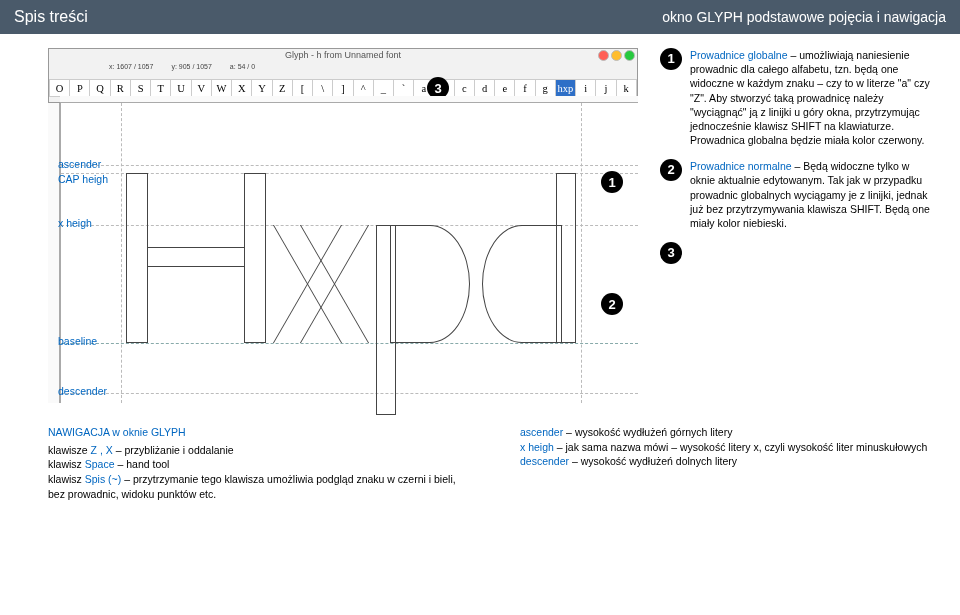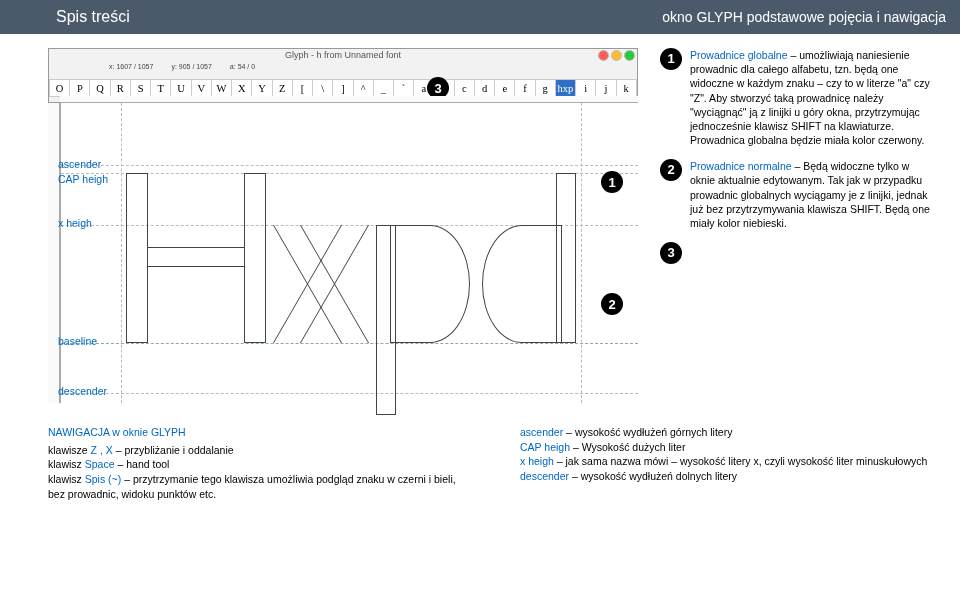--- a/index.html
+++ b/index.html
@@ -1,18 +1,18 @@
 <!DOCTYPE html>
 <html><head>
 <meta charset="utf-8">
 <style>
   * { box-sizing: border-box; margin: 0; padding: 0; }
   body { width: 960px; height: 615px; background: #fff; font-family: Arial, Helvetica, sans-serif; color: #000; overflow: hidden; }
   .header { background: #4a5a6a; color: #fff; height: 34px; display: flex; align-items: center; padding: 0 14px; font-size: 16px; }
-  .header-left { flex: 1; margin-left: 42px; }
+  .header-left { flex: 1; }
   .header-right { font-size: 14px; }
   .content { display: flex; padding: 14px 28px 10px 48px; gap: 22px; justify-content: center; }
   .left-col { flex: 0 0 590px; }
   .right-col { flex: 1; font-size: 10.5px; line-height: 1.35; }
   .screenshot { position: relative; width: 590px; height: 355px; }
   
   .topbar { position: absolute; top: 0; left: 0; right: 0; height: 55px; border: 1px solid #999; background: #f2f2f2; }
   .topbar-title { position: absolute; top: 1px; left: 50%; transform: translateX(-50%); font-size: 9px; color: #555; }
   .close-btns { position: absolute; top: 1px; right: 2px; display: flex; gap: 2px; }
   .wb { width: 11px; height: 11px; border-radius: 50%; border: 1px solid #bbb; }
@@ -173,17 +173,16 @@
 
 <div class="bottom">
   <div class="bl">
     <h4>NAWIGACJA w oknie GLYPH</h4>
     <p><span>klawisze </span><span class="blue">Z , X</span><span> – przybliżanie i oddalanie</span></p>
     <p><span>klawisz </span><span class="blue">Space</span><span> – hand tool</span></p>
     <p><span>klawisz </span><span class="blue">Spis (~)</span><span> – przytrzymanie tego klawisza umożliwia podgląd znaku w czerni i bieli, bez prowadnic, widoku punktów etc.</span></p>
   </div>
   <div class="br">
     <p><span class="blue">ascender</span><span> – wysokość wydłużeń górnych litery</span></p>
-    <p><span class="blue">CAP heigh</span><span> – Wysokość dużych liter</span></p>
     <p><span class="blue">x heigh</span><span> – jak sama nazwa mówi – wysokość litery x, czyli wysokość liter minuskułowych</span></p>
     <p><span class="blue">descender</span><span> – wysokość wydłużeń dolnych litery</span></p>
   </div>
 </div>
 
 </body></html>

